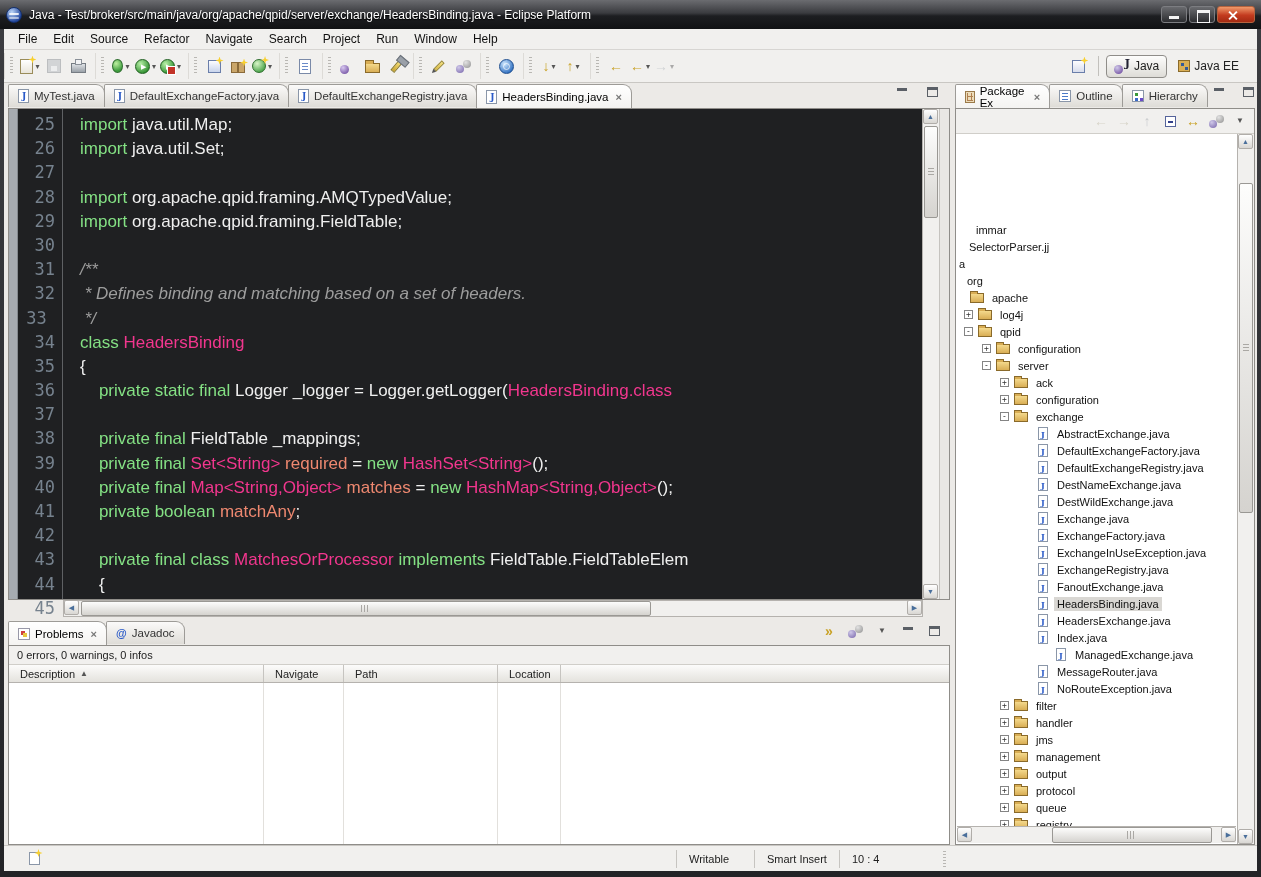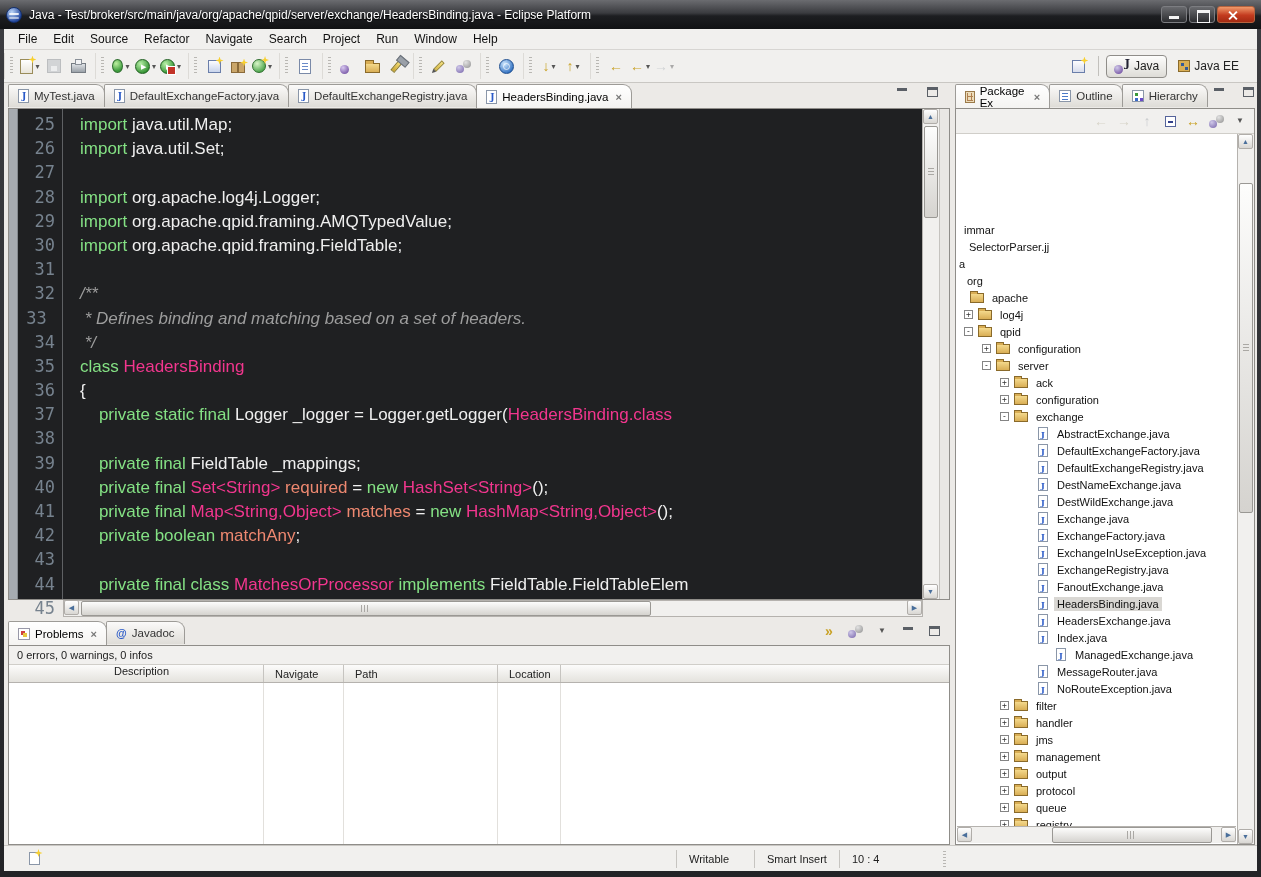--- a/index.html
+++ b/index.html
@@ -404,23 +404,20 @@
           <div class="cl">
             <span class="ct"><span class="tk-kw">import</span><span class="tk-pl"> java.util.Map;</span></span>
           </div>
           <div class="cl">
             <span class="ct"><span class="tk-kw">import</span><span class="tk-pl"> java.util.Set;</span></span>
           </div>
           <div class="cl">
             <span class="ct"></span>
           </div>
           <div class="cl">
-            <span class="ct"><span class="tk-kw">import</span><span class="tk-pl"> org.apache.log4j.Logger;</span></span>
-          </div>
-          <div class="cl">
             <span class="ct"><span class="tk-kw">import</span><span class="tk-pl"> org.apache.qpid.framing.AMQTypedValue;</span></span>
           </div>
           <div class="cl">
             <span class="ct"><span class="tk-kw">import</span><span class="tk-pl"> org.apache.qpid.framing.FieldTable;</span></span>
           </div>
           <div class="cl">
             <span class="ct"></span>
           </div>
           <div class="cl">
             <span class="ct"><span class="tk-cm">/**</span></span>
@@ -506,21 +503,21 @@
             <span class="ic ic-minimize"></span>
           </div>
           <div class="tbi">
             <span class="ic ic-maximize"></span>
           </div>
         </div>
     </div>
     <div id="problems-frame">
       <div id="problems-summary">0 errors, 0 warnings, 0 infos</div>
       <div id="problems-header">
-          <div class="col-h" style="width: 255px; flex-direction: column;">
+          <div class="col-h" style="width: 255px;">
             <span>Description</span>
             <span class="sort-arrow">▲</span>
           </div>
           <div class="col-h" style="width: 80px;">
             <span>Navigate</span>
           </div>
           <div class="col-h" style="width: 154px;">
             <span>Path</span>
           </div>
           <div class="col-h" style="width: 63px;">
@@ -582,21 +579,21 @@
           </div>
           <div class="tbi">
             <span class="ic ic-circles"></span>
           </div>
           <div class="tbi">
             <span class="ic gi sm" style="color: rgb(85, 85, 85);">▼</span>
           </div>
         </div>
       <div id="pe-tree-wrap">
         <div id="pe-tree">
-            <div class="trow" style="padding-left: 5px;">
+            <div class="trow" style="padding-left: 17px;">
               <span class="tw-label">immar</span>
             </div>
             <div class="trow" style="padding-left: 10px;">
               <span class="tw-label">SelectorParser.jj</span>
             </div>
             <div class="trow" style="padding-left: 0px;">
               <span class="tw-label">a</span>
             </div>
             <div class="trow" style="padding-left: 8px;">
               <span class="tw-label">org</span>

